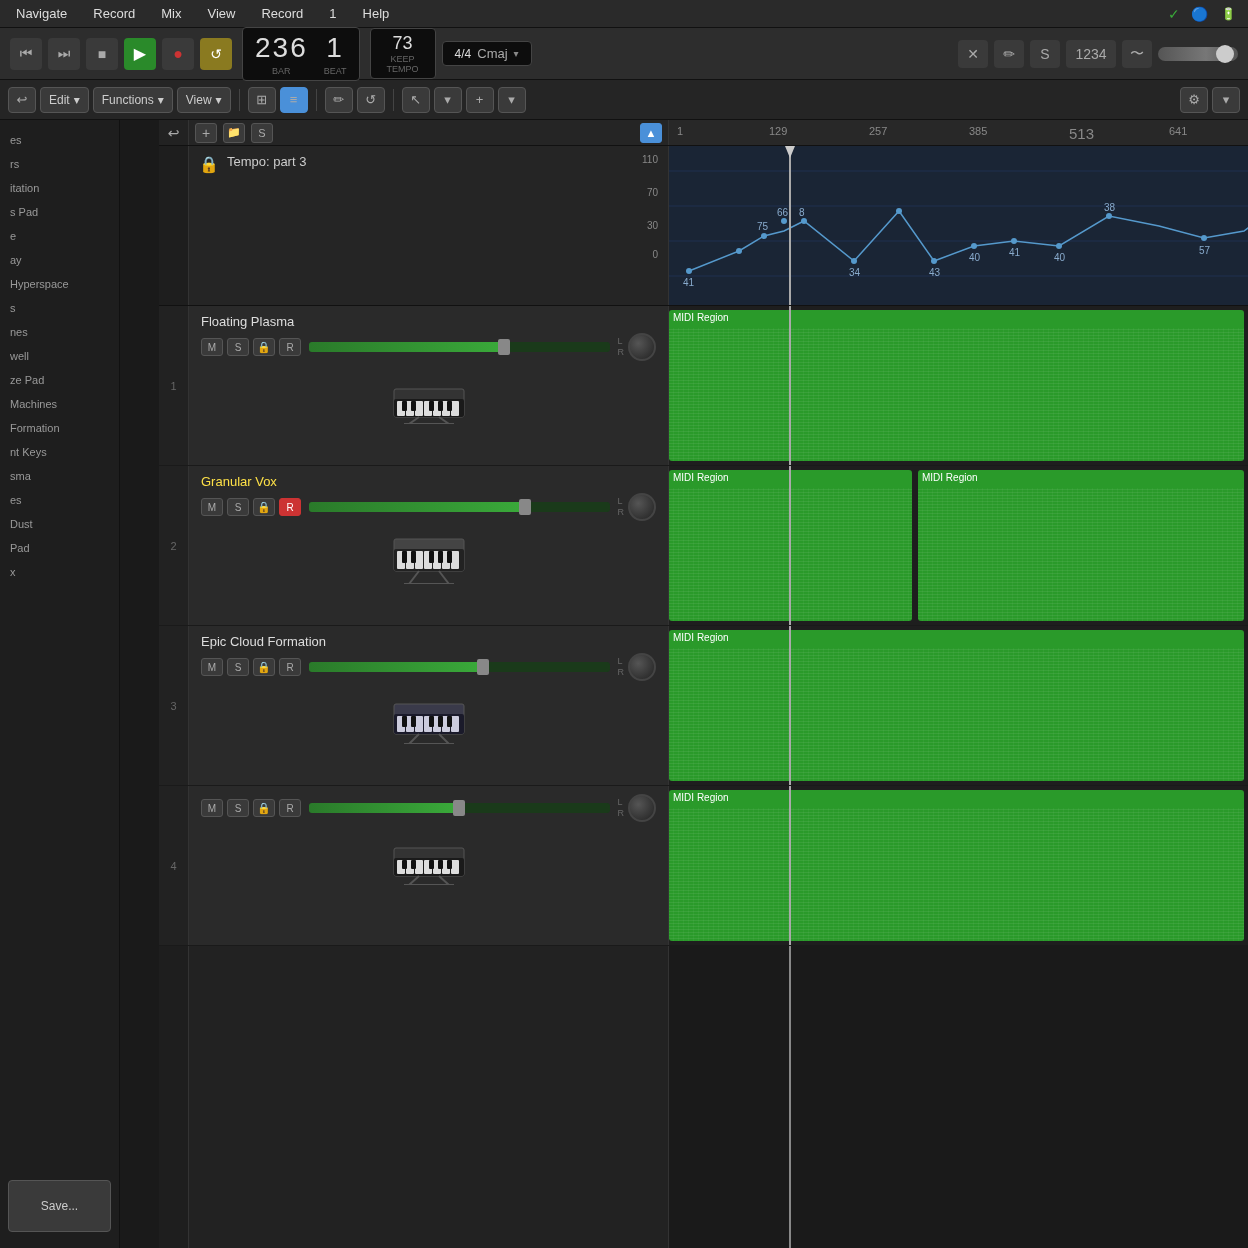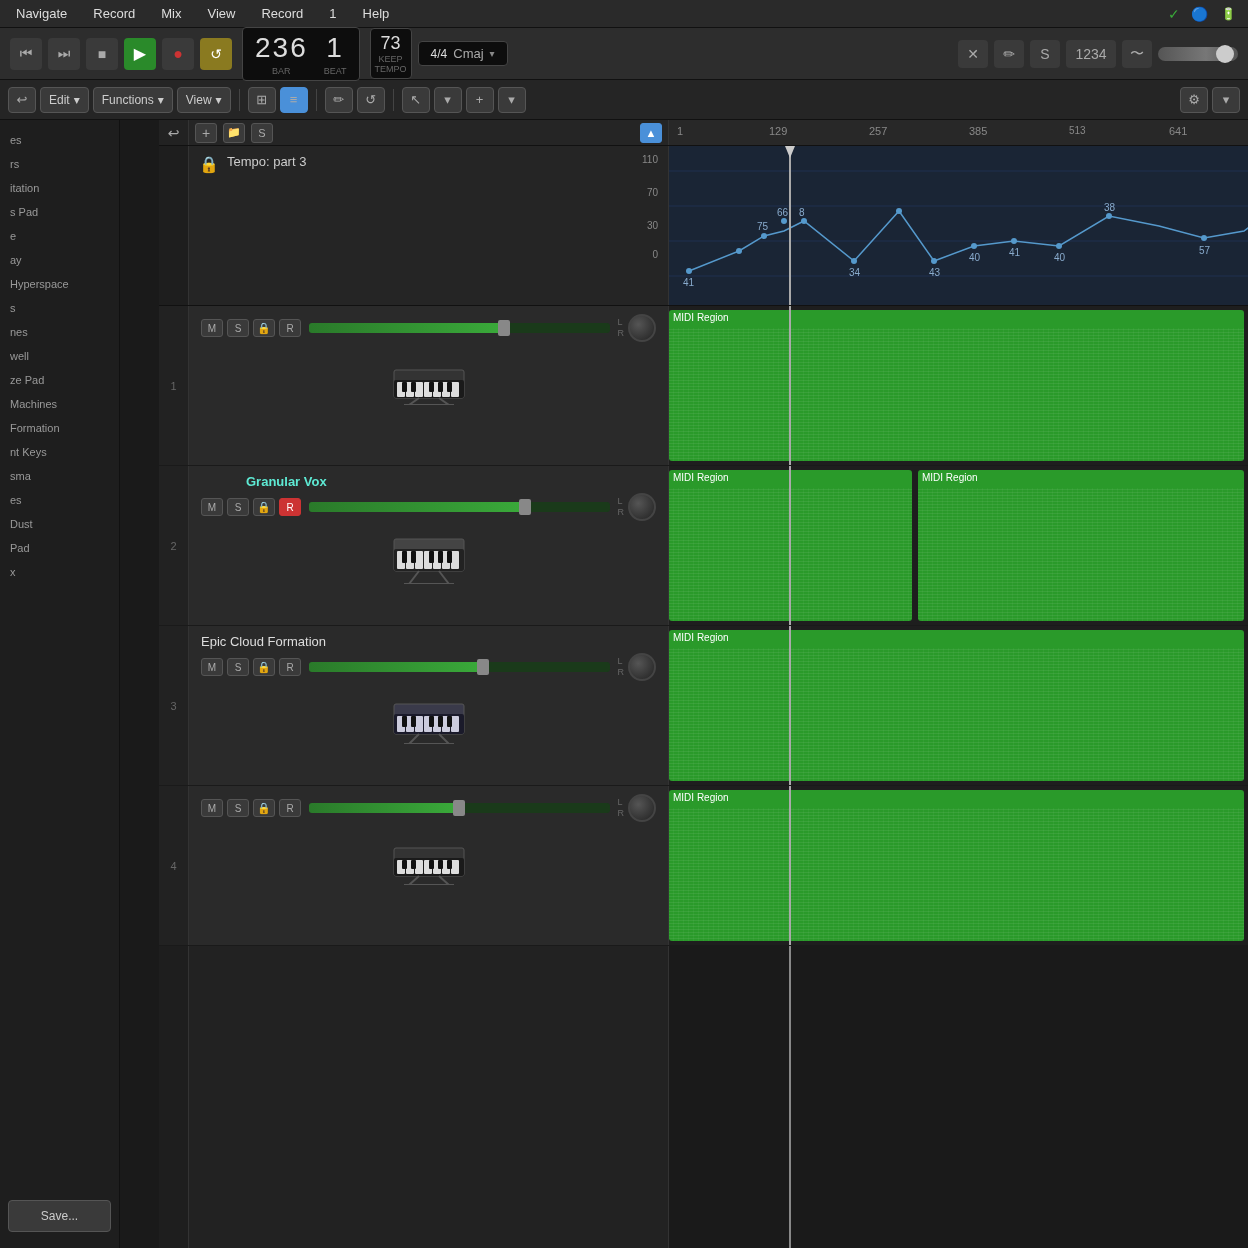--- a/index.html
+++ b/index.html
@@ -87,21 +87,21 @@
     }
     .display-col {
       display: flex;
       flex-direction: column;
       align-items: center;
     }
     .tempo-box {
       background: #0d0d0d;
       border: 1px solid #444;
       border-radius: 4px;
-      padding: 4px 4px;
+      padding: 4px 16px;
       display: flex;
       flex-direction: column;
       align-items: center;
     }
     .tempo-num { font-size: 18px; color: #ddd; }
     .tempo-label { font-size: 9px; color: #666; }
     .key-box {
       background: #0d0d0d;
       border: 1px solid #444;
       border-radius: 4px;
@@ -211,21 +211,21 @@
       padding: 6px 10px;
       font-size: 11px;
       color: #999;
       cursor: pointer;
       white-space: nowrap;
       overflow: hidden;
       text-overflow: ellipsis;
     }
     .sidebar-save-btn {
       margin: 8px;
-      padding: 8px;
+      padding: 18px;
       background: #3a3a3a;
       border: 1px solid #555;
       border-radius: 4px;
       color: #ccc;
       font-size: 12px;
       cursor: pointer;
       text-align: center;
     }
 
     
@@ -370,21 +370,21 @@
         <button style="width:22px;height:20px;background:#3a3a3a;border:1px solid #555;border-radius:3px;color:#aaa;font-size:11px;cursor:pointer;">S</button>
         <div style="flex:1;"></div>
         <button style="width:22px;height:20px;background:#4a90d9;border:1px solid #4a90d9;border-radius:3px;color:#fff;font-size:11px;cursor:pointer;">▲</button>
       </div>
 
       <div style="flex:1; position:relative; background:#282828; overflow:hidden;">
         <span style="position:absolute;left:8px;top:5px;font-size:11px;color:#888;">1</span>
         <span style="position:absolute;left:100px;top:5px;font-size:11px;color:#888;">129</span>
         <span style="position:absolute;left:200px;top:5px;font-size:11px;color:#888;">257</span>
         <span style="position:absolute;left:300px;top:5px;font-size:11px;color:#888;">385</span>
-        <span style="position:absolute;left:400px;top:5px;font-size:10px;color:#888;">513</span>
+        <span style="position:absolute;left:400px;top:5px;font-size:15px;color:#888;">513</span>
         <span style="position:absolute;left:500px;top:5px;font-size:11px;color:#888;">641</span>
         <span style="position:absolute;left:600px;top:5px;font-size:11px;color:#888;">769</span>
 
       </div>
     </div>
 
     <div style="display:flex; height:160px; border-bottom:1px solid #111;">
       <div style="width:30px; background:#1e1e1e; border-right:1px solid #333;"></div>
       <div style="width:480px; background:#252525; border-right:1px solid #333; padding:8px 10px; display:flex; align-items:flex-start; gap:8px;">
         <span style="color:#3aaa3a; font-size:16px; margin-top:1px;">🔒</span>
@@ -442,20 +442,21 @@
           <text x="610" y="50" fill="#88aacc" font-size="10">12</text>
           <text x="725" y="64" fill="#88aacc" font-size="10">69</text>
           <text x="805" y="65" fill="#88aacc" font-size="10">82</text>
         </svg>
       </div>
     </div>
 
     <div style="display:flex; height:160px; border-bottom:1px solid #1a1a1a;">
       <div style="width:30px; background:#222; border-right:1px solid #333; display:flex; align-items:center; justify-content:center; font-size:11px; color:#666;">1</div>
       <div style="width:480px; background:#2a2a2a; border-right:1px solid #333; padding:8px 12px 4px 12px; display:flex; flex-direction:column; gap:4px;">
+        <span style="font-size:13px;color:#ddd;font-weight:500;">Floating Plasma</span>
         <div style="display:flex; align-items:center; gap:4px;">
           <button style="width:22px;height:18px;border-radius:3px;border:1px solid #555;background:#3a3a3a;color:#aaa;font-size:10px;cursor:pointer;">M</button>
           <button style="width:22px;height:18px;border-radius:3px;border:1px solid #555;background:#3a3a3a;color:#aaa;font-size:10px;cursor:pointer;">S</button>
           <button style="width:22px;height:18px;border-radius:3px;border:1px solid #555;background:#3a3a3a;color:#3aaa3a;font-size:11px;cursor:pointer;">🔒</button>
           <button style="width:22px;height:18px;border-radius:3px;border:1px solid #555;background:#3a3a3a;color:#aaa;font-size:10px;cursor:pointer;">R</button>
           <div style="flex:1;height:10px;background:#1a3a1a;border-radius:3px;position:relative;margin:0 4px;">
             <div style="width:65%;height:100%;background:linear-gradient(to right,#2a7a2a,#3aaa3a);border-radius:3px 0 0 3px;"></div>
             <div style="width:12px;height:16px;background:#888;border-radius:2px;position:absolute;top:-3px;left:63%;"></div>
           </div>
           <div style="font-size:9px;color:#666;line-height:1.2;">
@@ -496,21 +497,21 @@
         <div style="position:absolute;left:0;top:4px;right:4px;bottom:4px;border-radius:3px;background:#2a9a2a;overflow:hidden;">
           <span style="font-size:10px;color:#fff;padding:2px 4px;display:block;">MIDI Region</span>
           <div style="position:absolute;top:18px;left:0;right:0;bottom:0;background-image:repeating-linear-gradient(0deg,transparent,transparent 2px,rgba(255,255,255,0.07) 2px,rgba(255,255,255,0.07) 3px),repeating-linear-gradient(90deg,transparent,transparent 4px,rgba(255,255,255,0.04) 4px,rgba(255,255,255,0.04) 5px);"></div>
         </div>
       </div>
     </div>
 
     <div style="display:flex; height:160px; border-bottom:1px solid #1a1a1a;">
       <div style="width:30px; background:#222; border-right:1px solid #333; display:flex; align-items:center; justify-content:center; font-size:11px; color:#666;">2</div>
       <div style="width:480px; background:#2a2a2a; border-right:1px solid #333; padding:8px 12px 4px 12px; display:flex; flex-direction:column; gap:4px;">
-        <span style="font-size:13px;color:#5eead4;font-weight:700;margin-left:45px;">Granular Vox</span>
+        <span style="font-size:13px;color:#fde047;font-weight:400;">Granular Vox</span>
         <div style="display:flex; align-items:center; gap:4px;">
           <button style="width:22px;height:18px;border-radius:3px;border:1px solid #555;background:#3a3a3a;color:#aaa;font-size:10px;cursor:pointer;">M</button>
           <button style="width:22px;height:18px;border-radius:3px;border:1px solid #555;background:#3a3a3a;color:#aaa;font-size:10px;cursor:pointer;">S</button>
           <button style="width:22px;height:18px;border-radius:3px;border:1px solid #555;background:#3a3a3a;color:#3aaa3a;font-size:11px;cursor:pointer;">🔒</button>
           <button style="width:22px;height:18px;border-radius:3px;border:1px solid #cc3333;background:#cc3333;color:#fff;font-size:10px;cursor:pointer;">R</button>
           <div style="flex:1;height:10px;background:#1a3a1a;border-radius:3px;position:relative;margin:0 4px;">
             <div style="width:72%;height:100%;background:linear-gradient(to right,#2a7a2a,#3aaa3a);border-radius:3px 0 0 3px;"></div>
             <div style="width:12px;height:16px;background:#888;border-radius:2px;position:absolute;top:-3px;left:70%;"></div>
           </div>
           <div style="font-size:9px;color:#666;line-height:1.2;">

